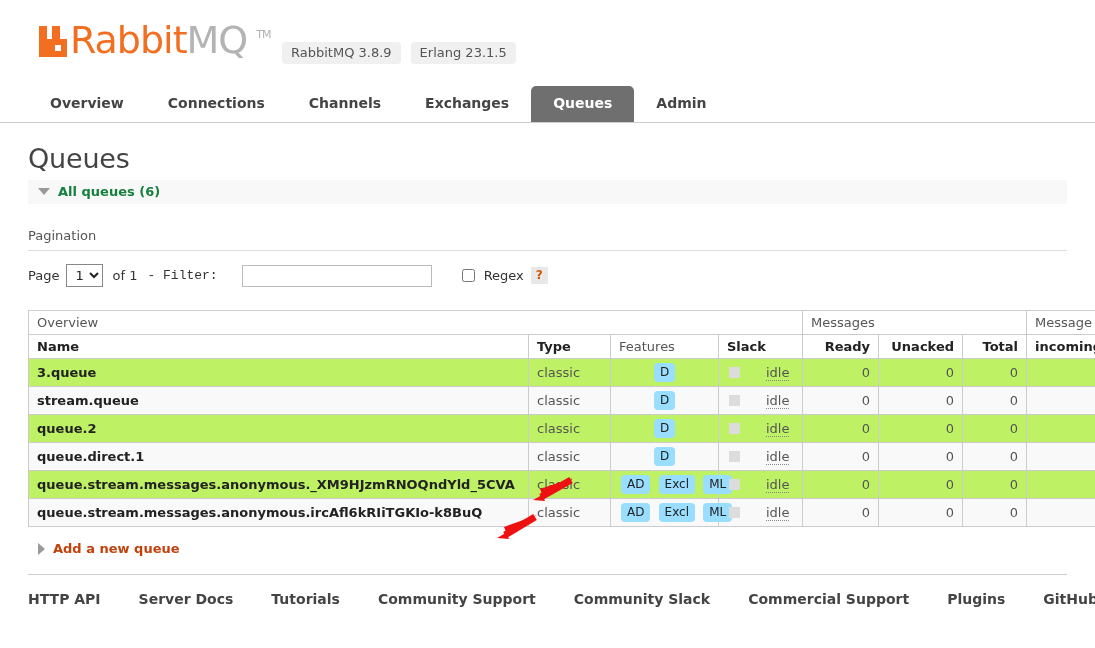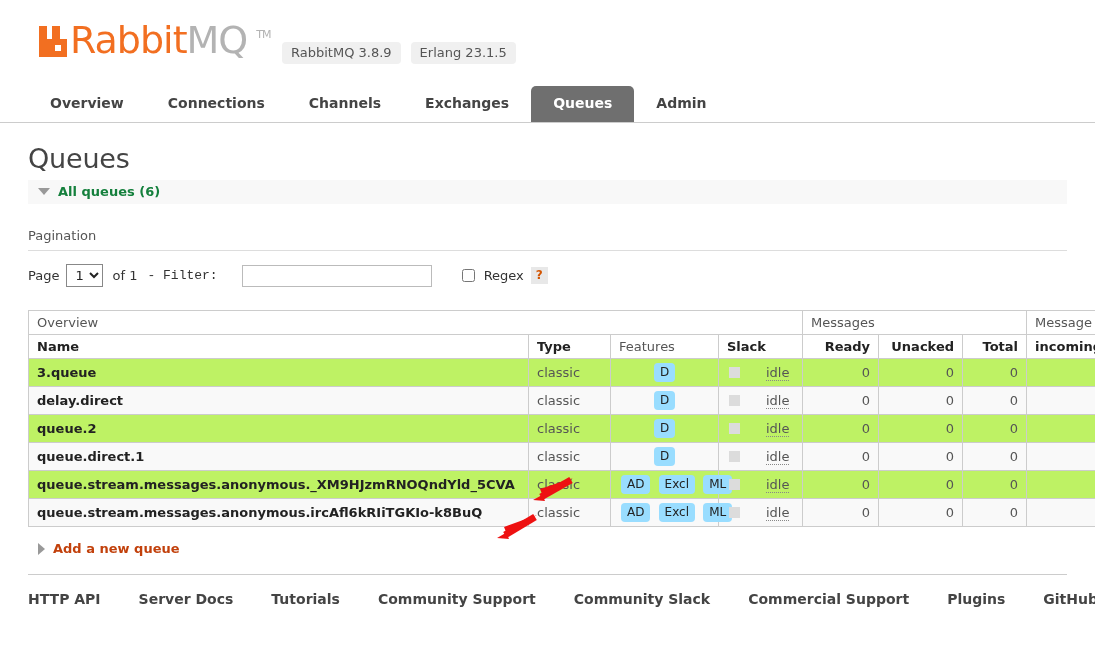--- a/index.html
+++ b/index.html
@@ -256,21 +256,21 @@
                 <span class="state-txt">idle</span>
               </span>
             </td>
             <td class="num">0</td>
             <td class="num">0</td>
             <td class="num">0</td>
             <td class="num"></td>
           </tr>
 
           <tr class="row-even">
-            <td class="name">delay.direct</td>
+            <td class="name">stream.queue</td>
             <td class="type">classic</td>
             <td class="features">
               <span class="badge">D</span>
             </td>
             <td class="state">
               <span class="state-inner">
                 <span class="state-sq"></span>
                 <span class="state-txt">idle</span>
               </span>
             </td>

